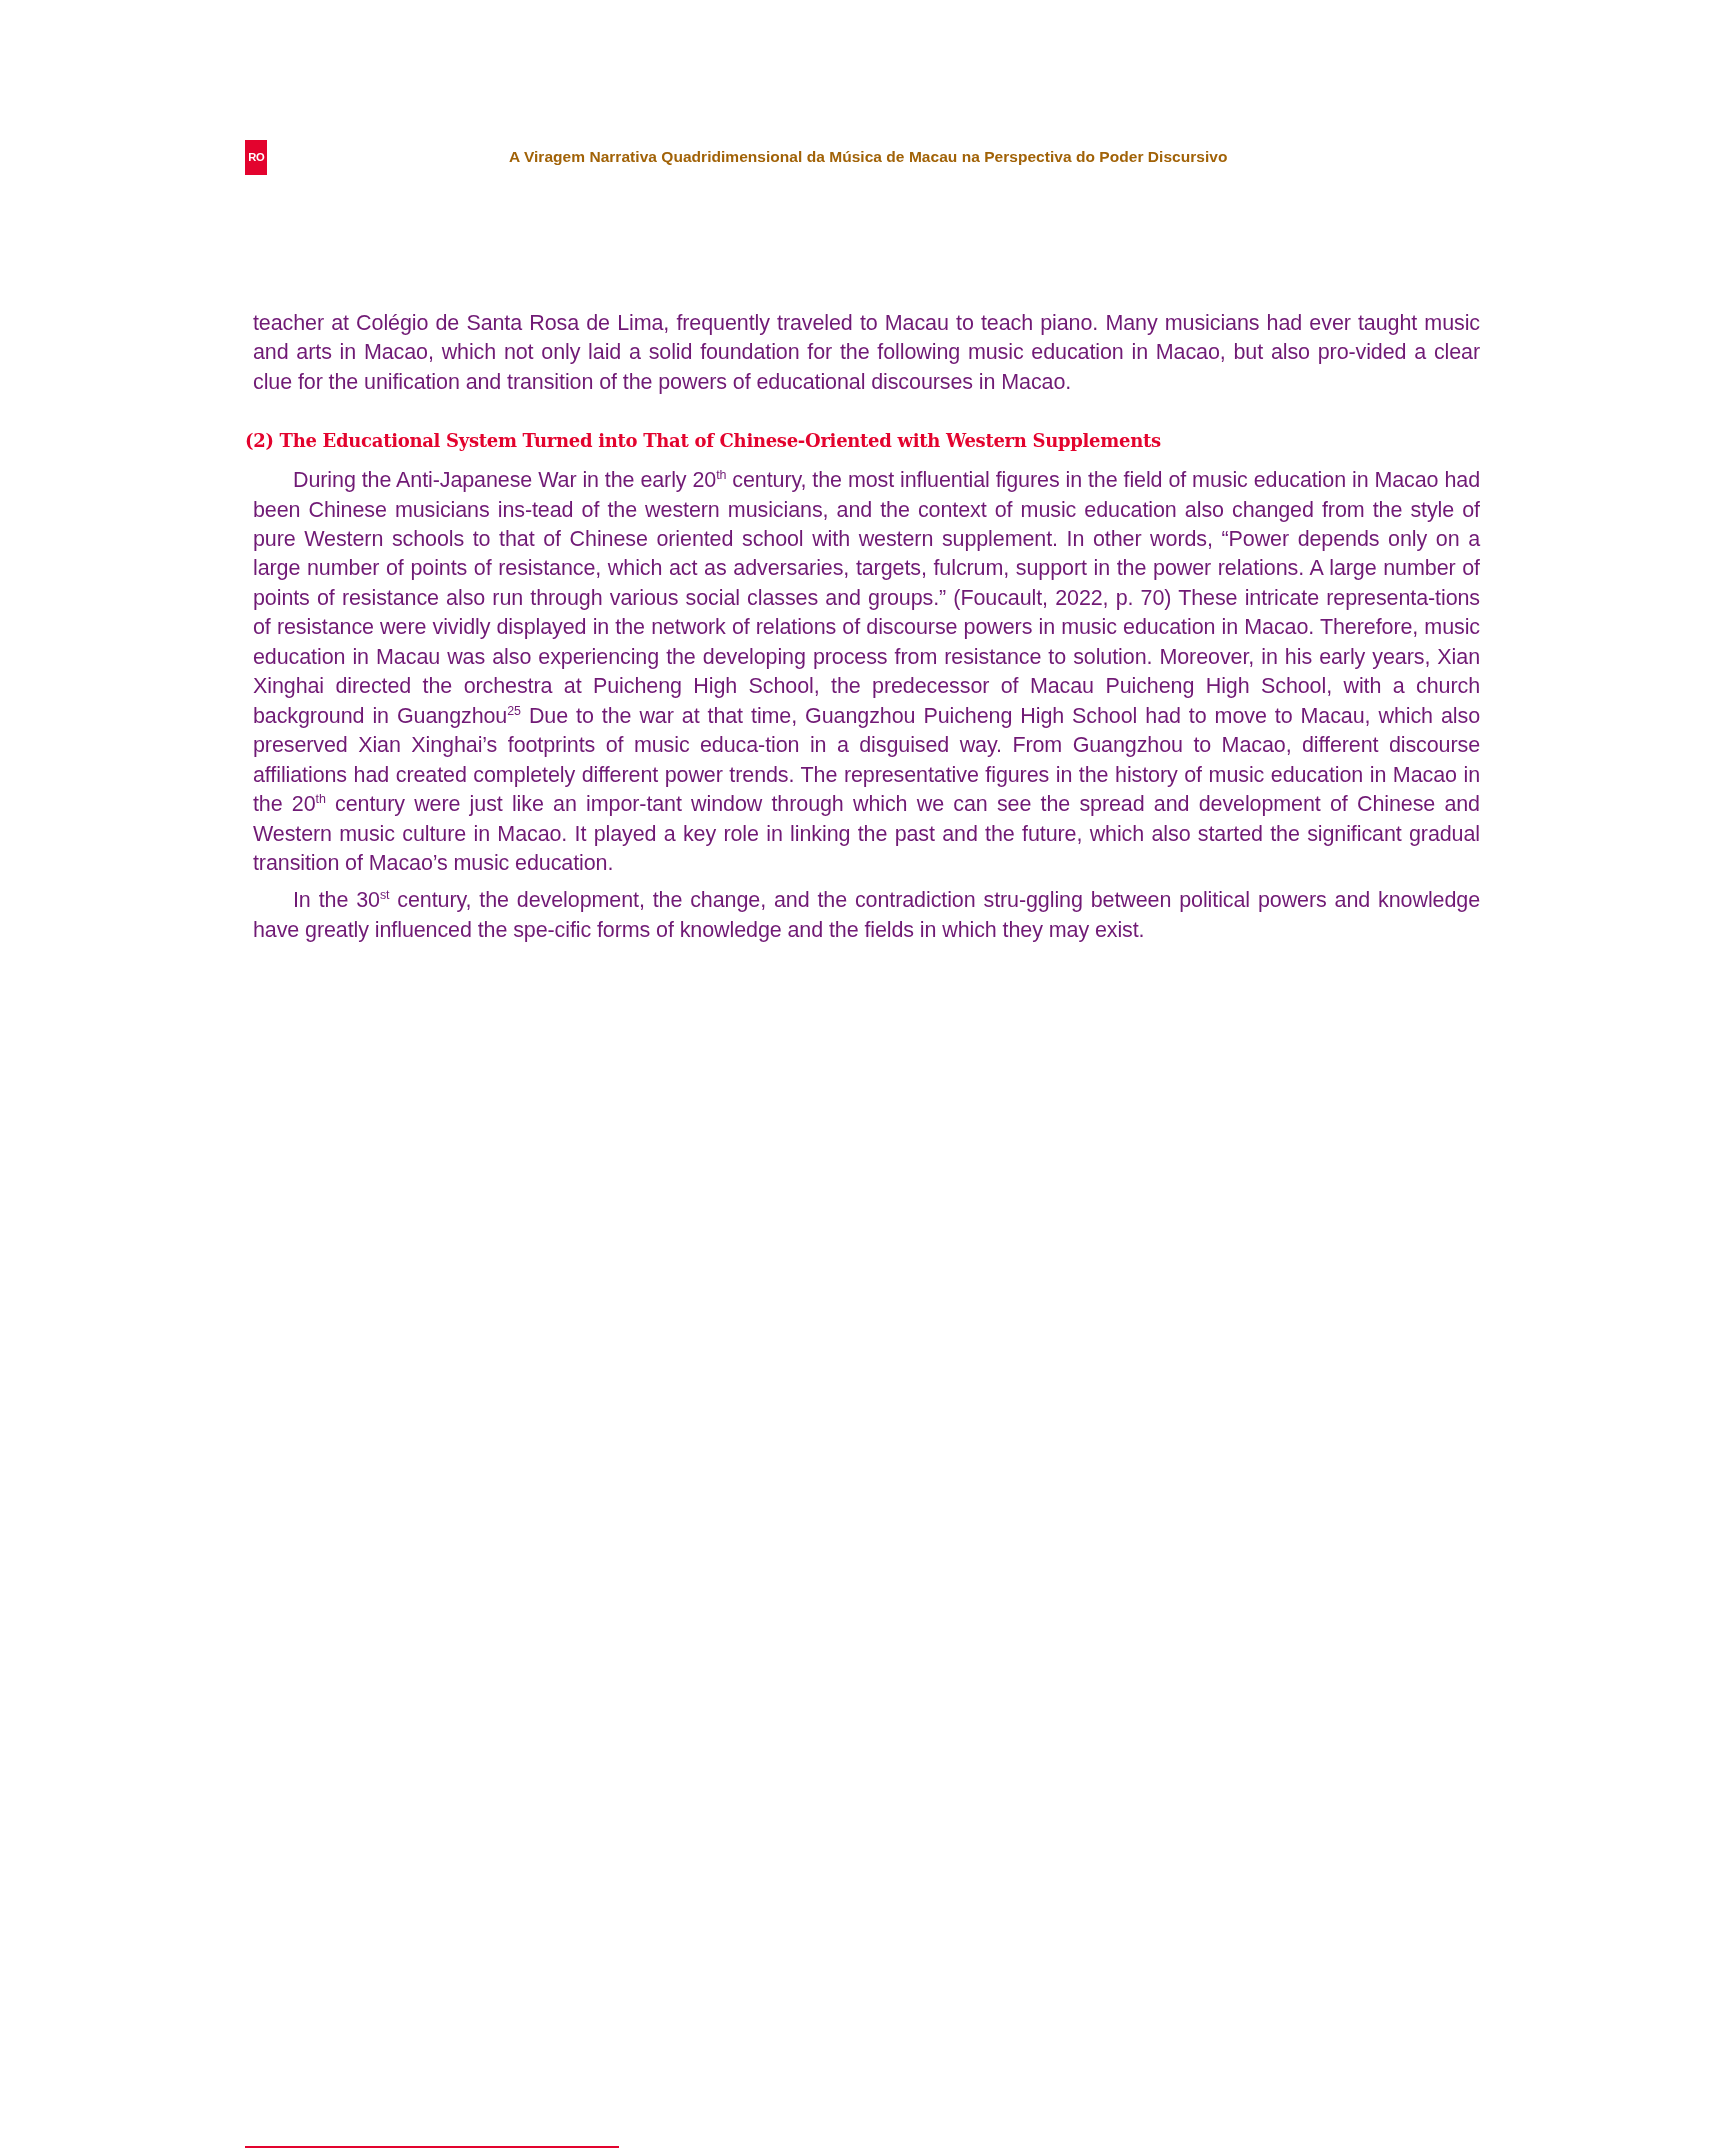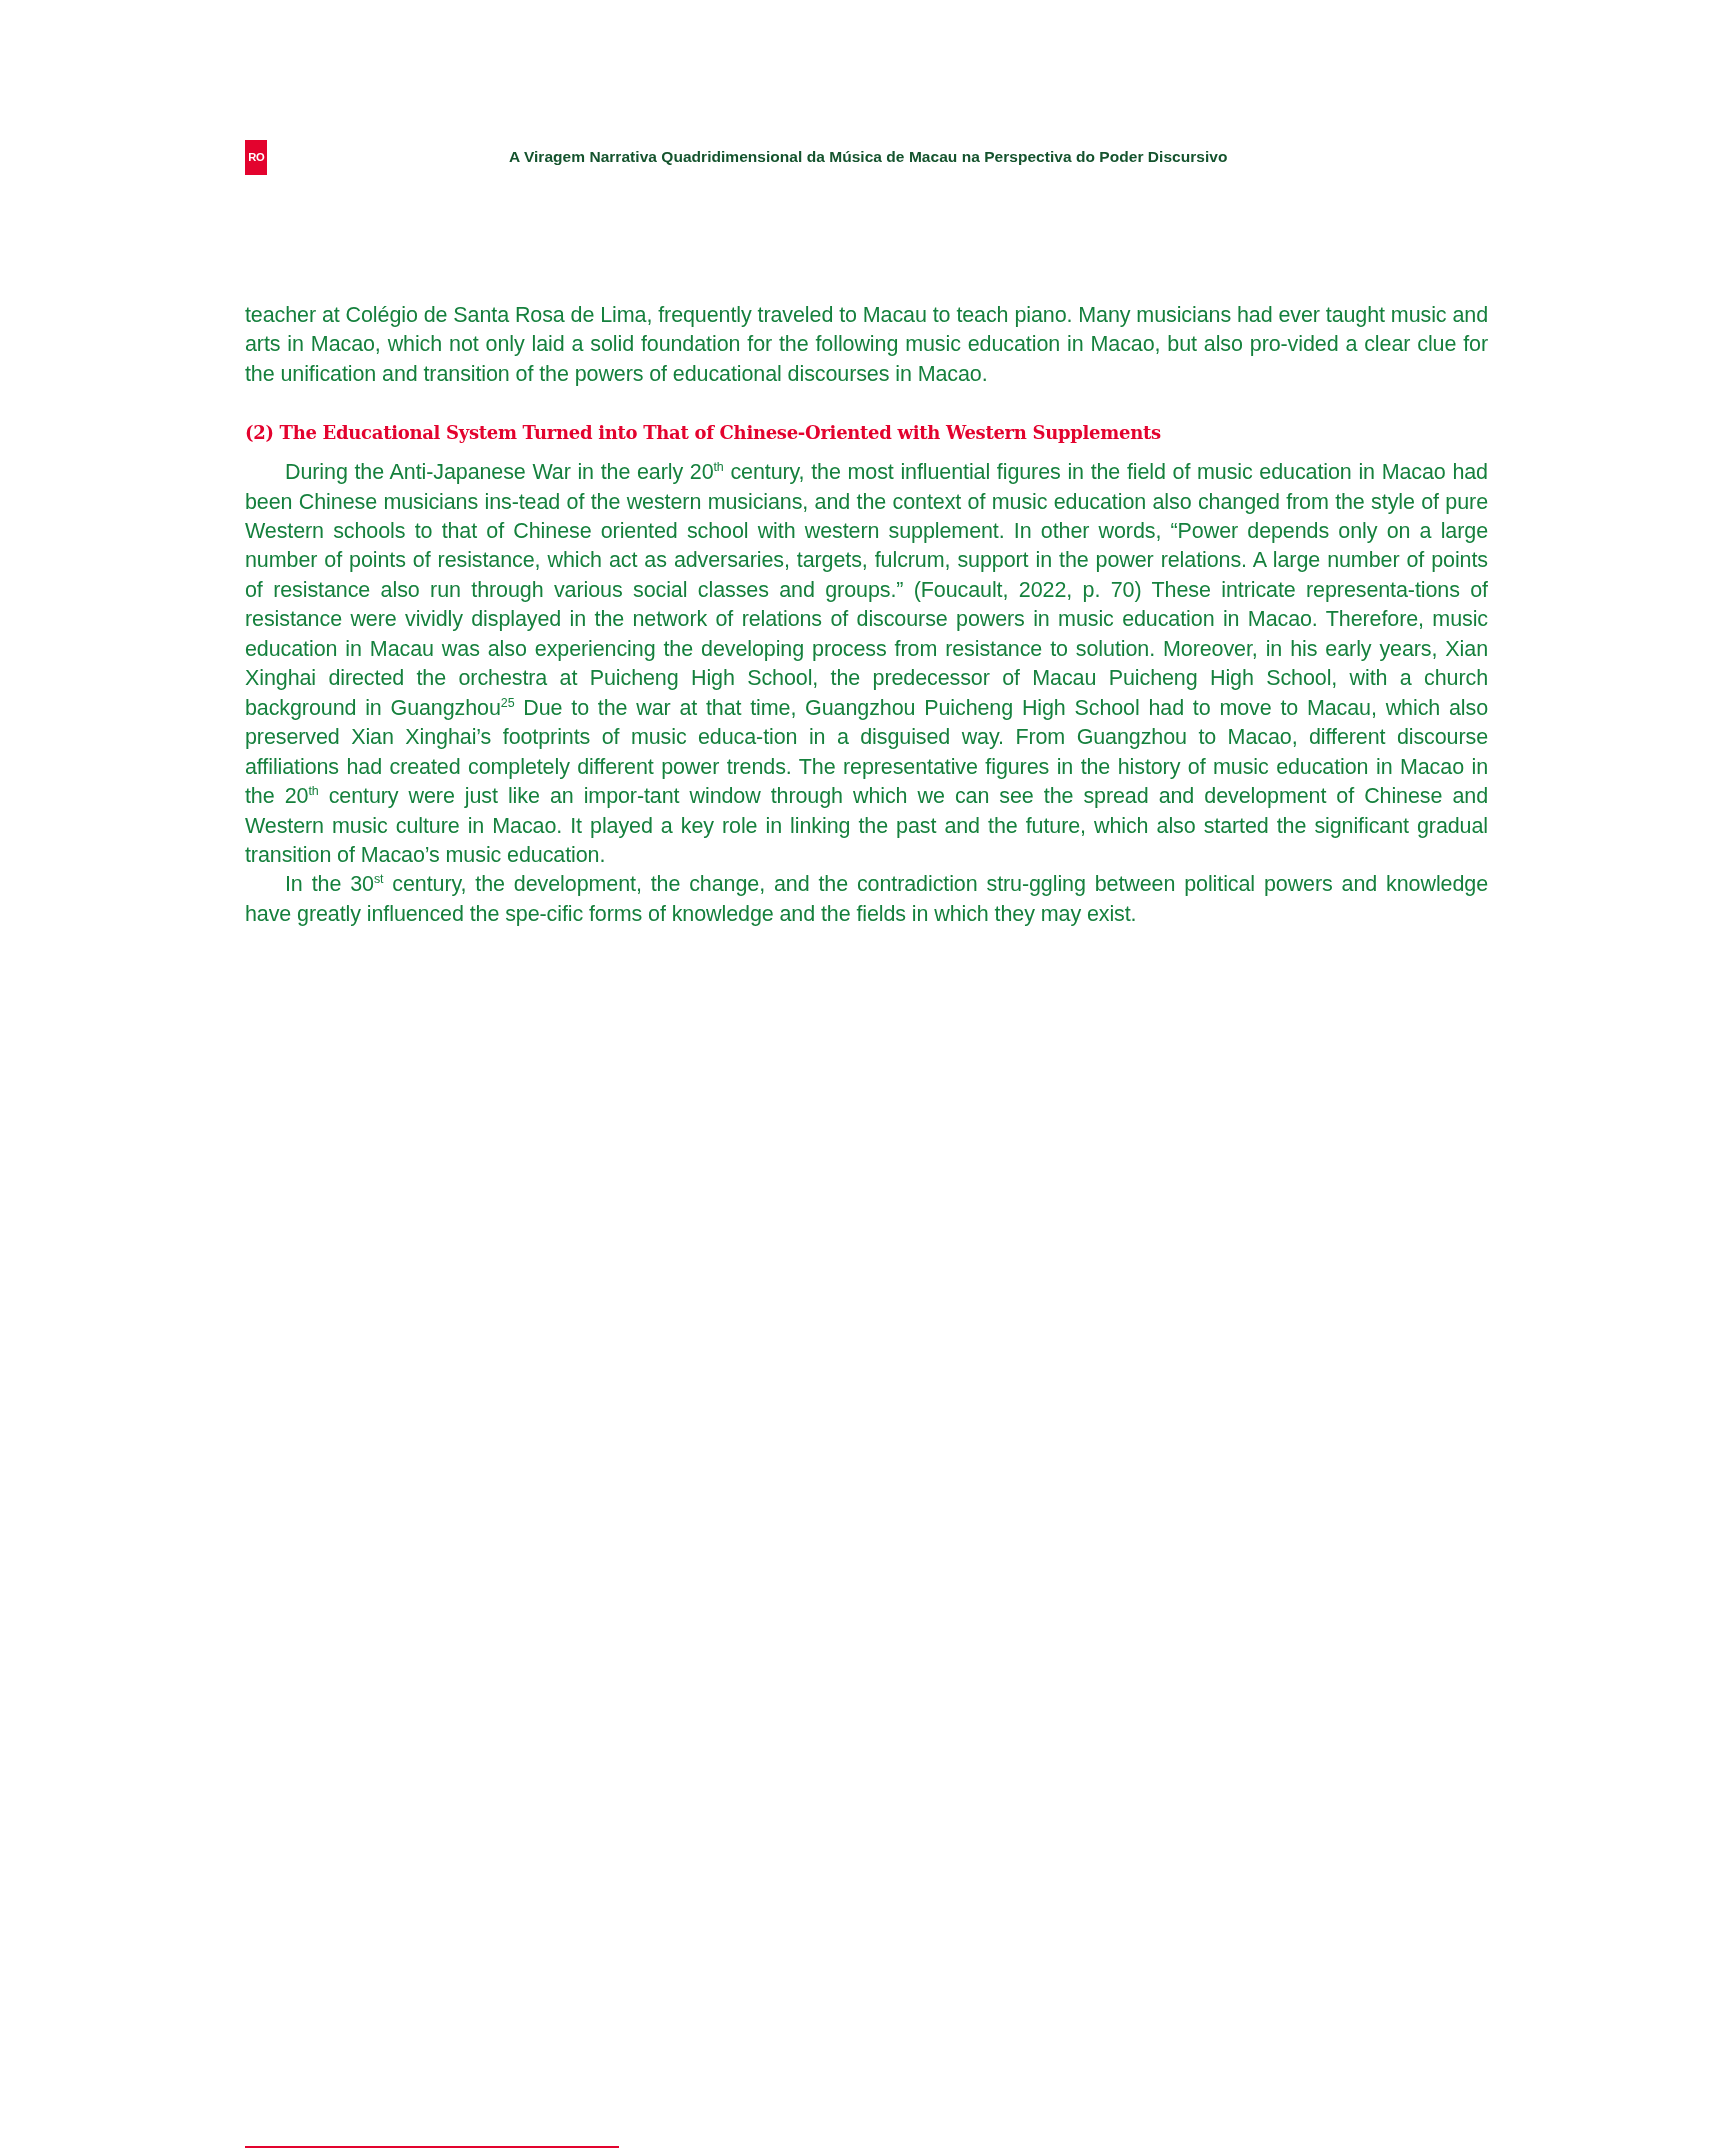--- a/index.html
+++ b/index.html
@@ -39,41 +39,41 @@
     font-weight: bold;
     display: flex;
     align-items: center;
     justify-content: center;
     letter-spacing: -0.4px;
     flex: 0 0 auto;
   }
   .running-head-title {
     flex: 1 1 auto;
     text-align: center;
-    color: #14532d;
+    color: #a16207;
     font-size: 15.5px;
     font-weight: bold;
     letter-spacing: 0.04px;
     padding-right: 13px;
   }
 
   
   .content {
     position: absolute;
     top: 301px;
     left: 245px;
     width: 1243px;
   }
 
   p.body {
-    margin: 0;
+    margin: 8px;
     font-size: 21.5px;
     line-height: 1.37;
     text-align: justify;
-    color: #15803d;
+    color: #701a75;
     letter-spacing: -0.1px;
     -webkit-hyphens: manual;
     hyphens: manual;
   }
   p.body.indent {
     text-indent: 40px;
   }
   p.body + p.body {
     margin-top: 0;
   }

